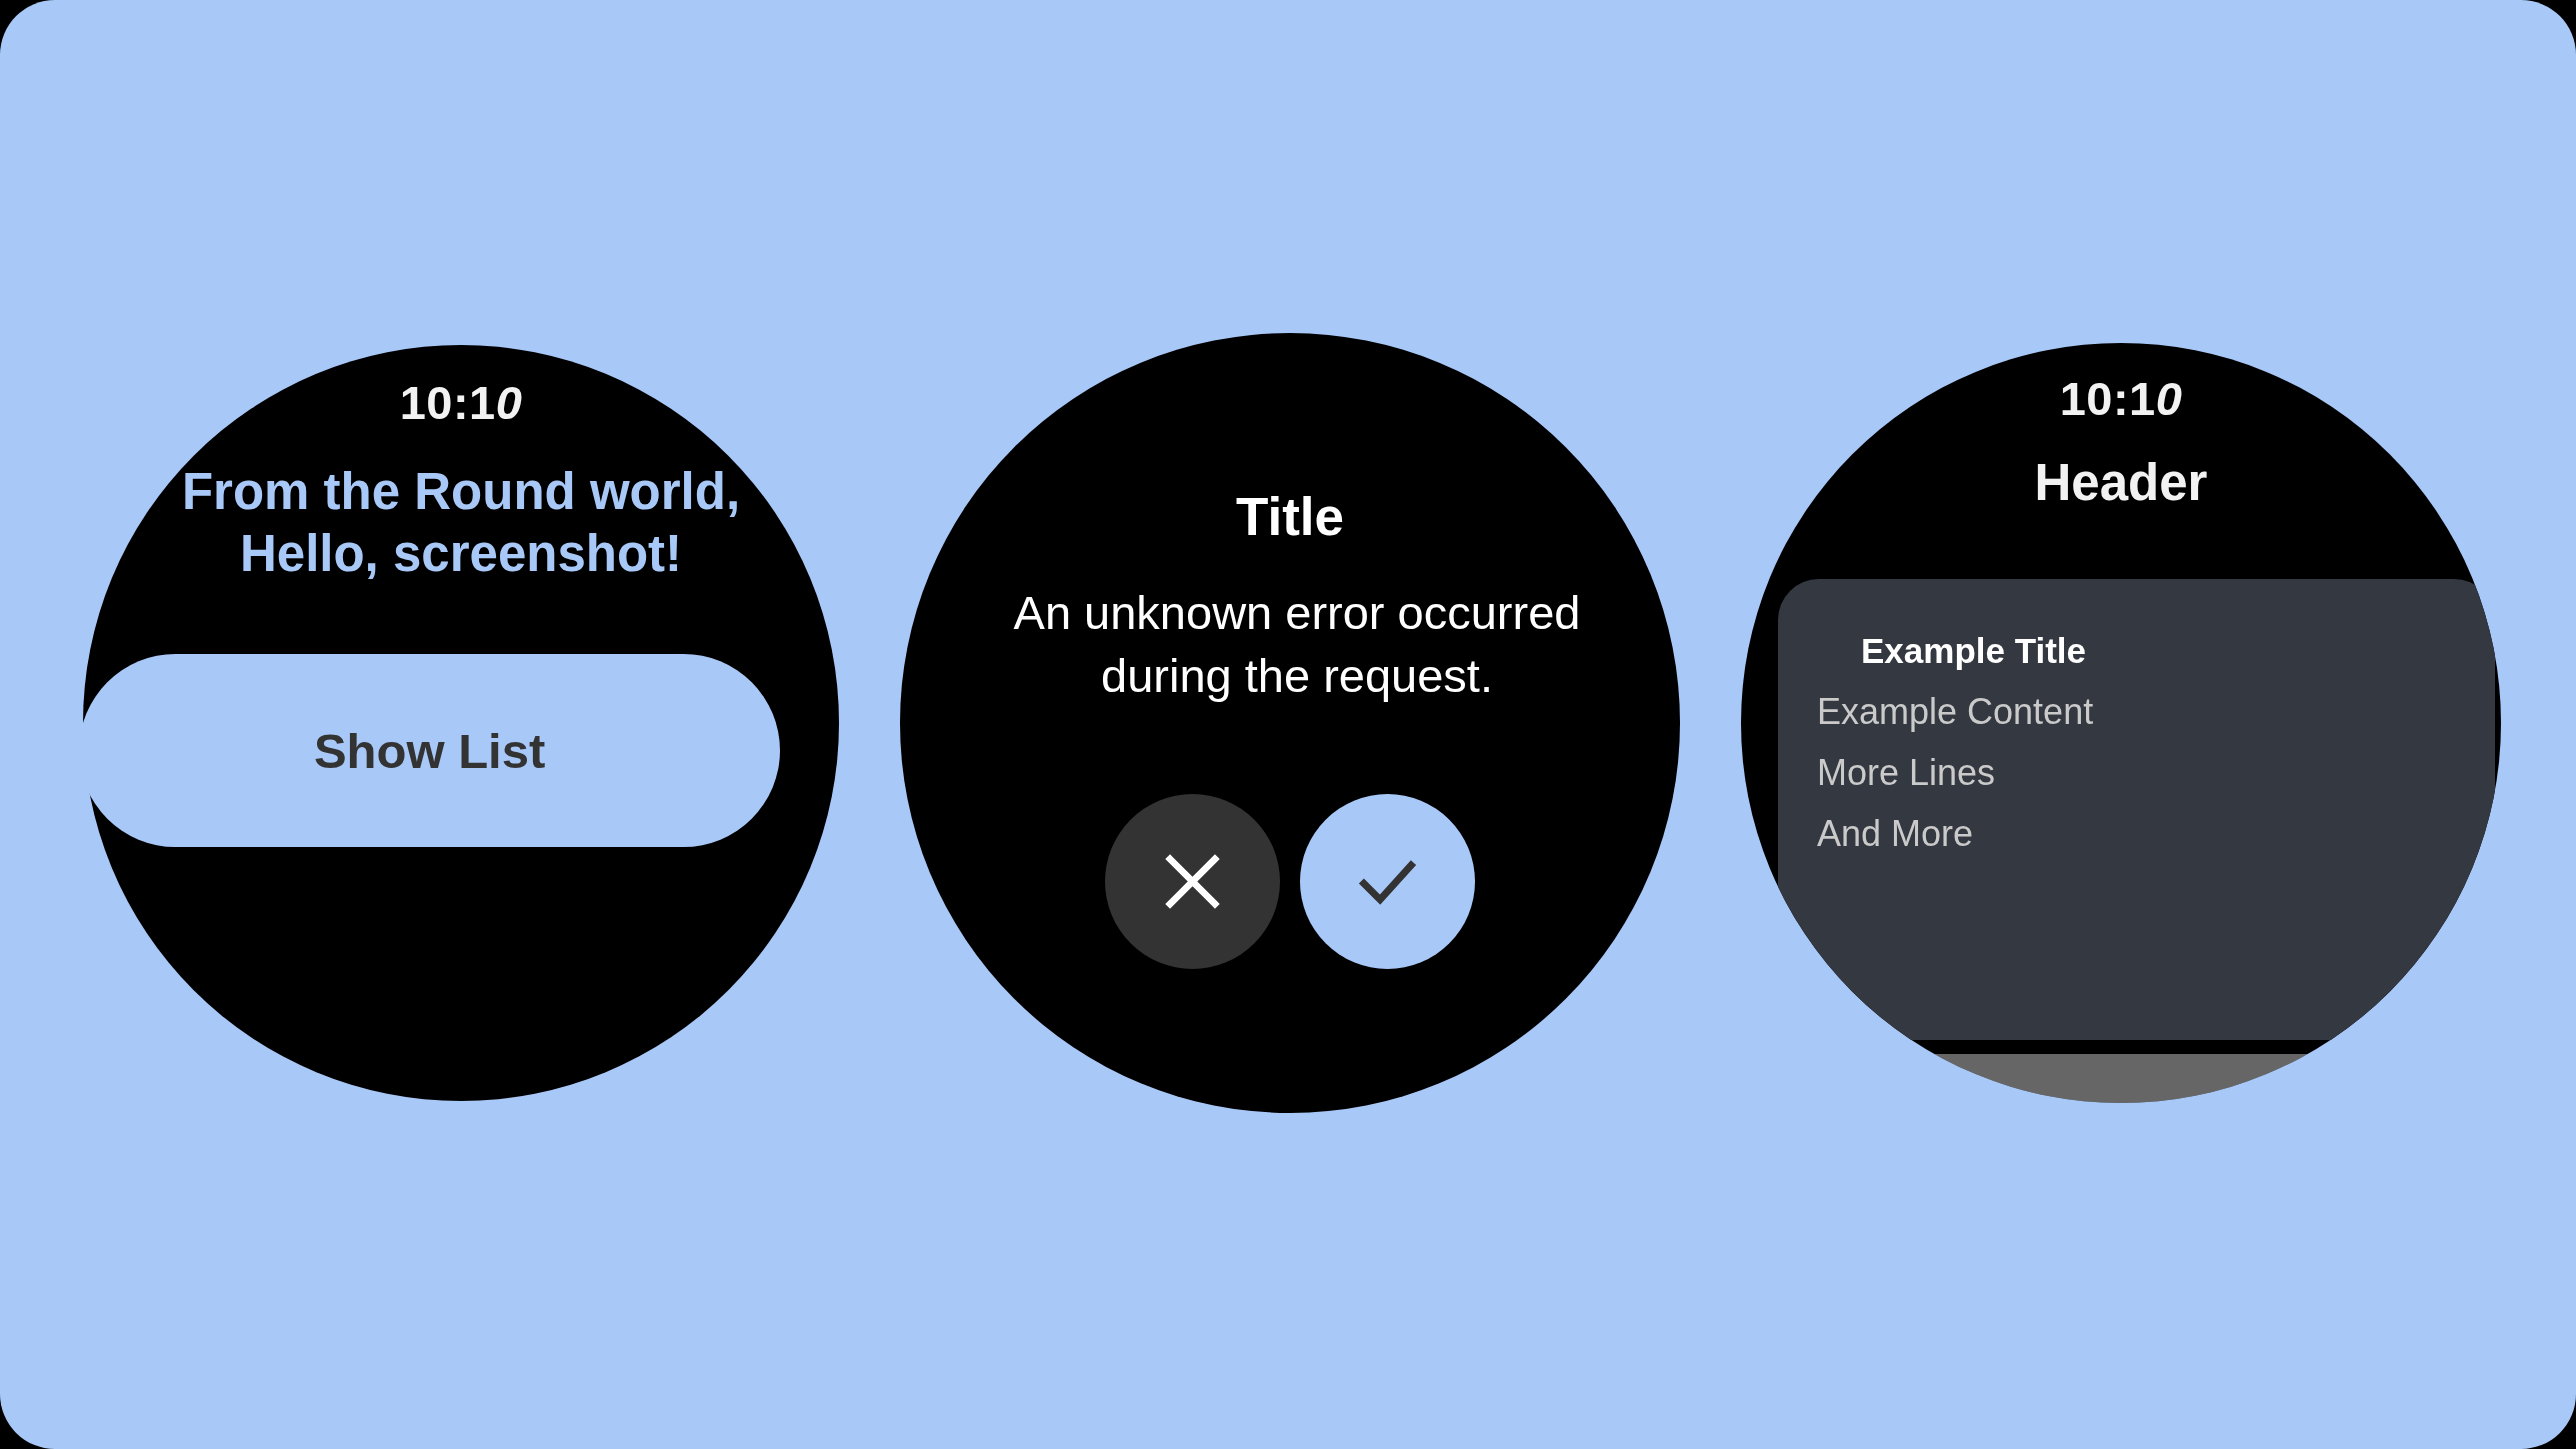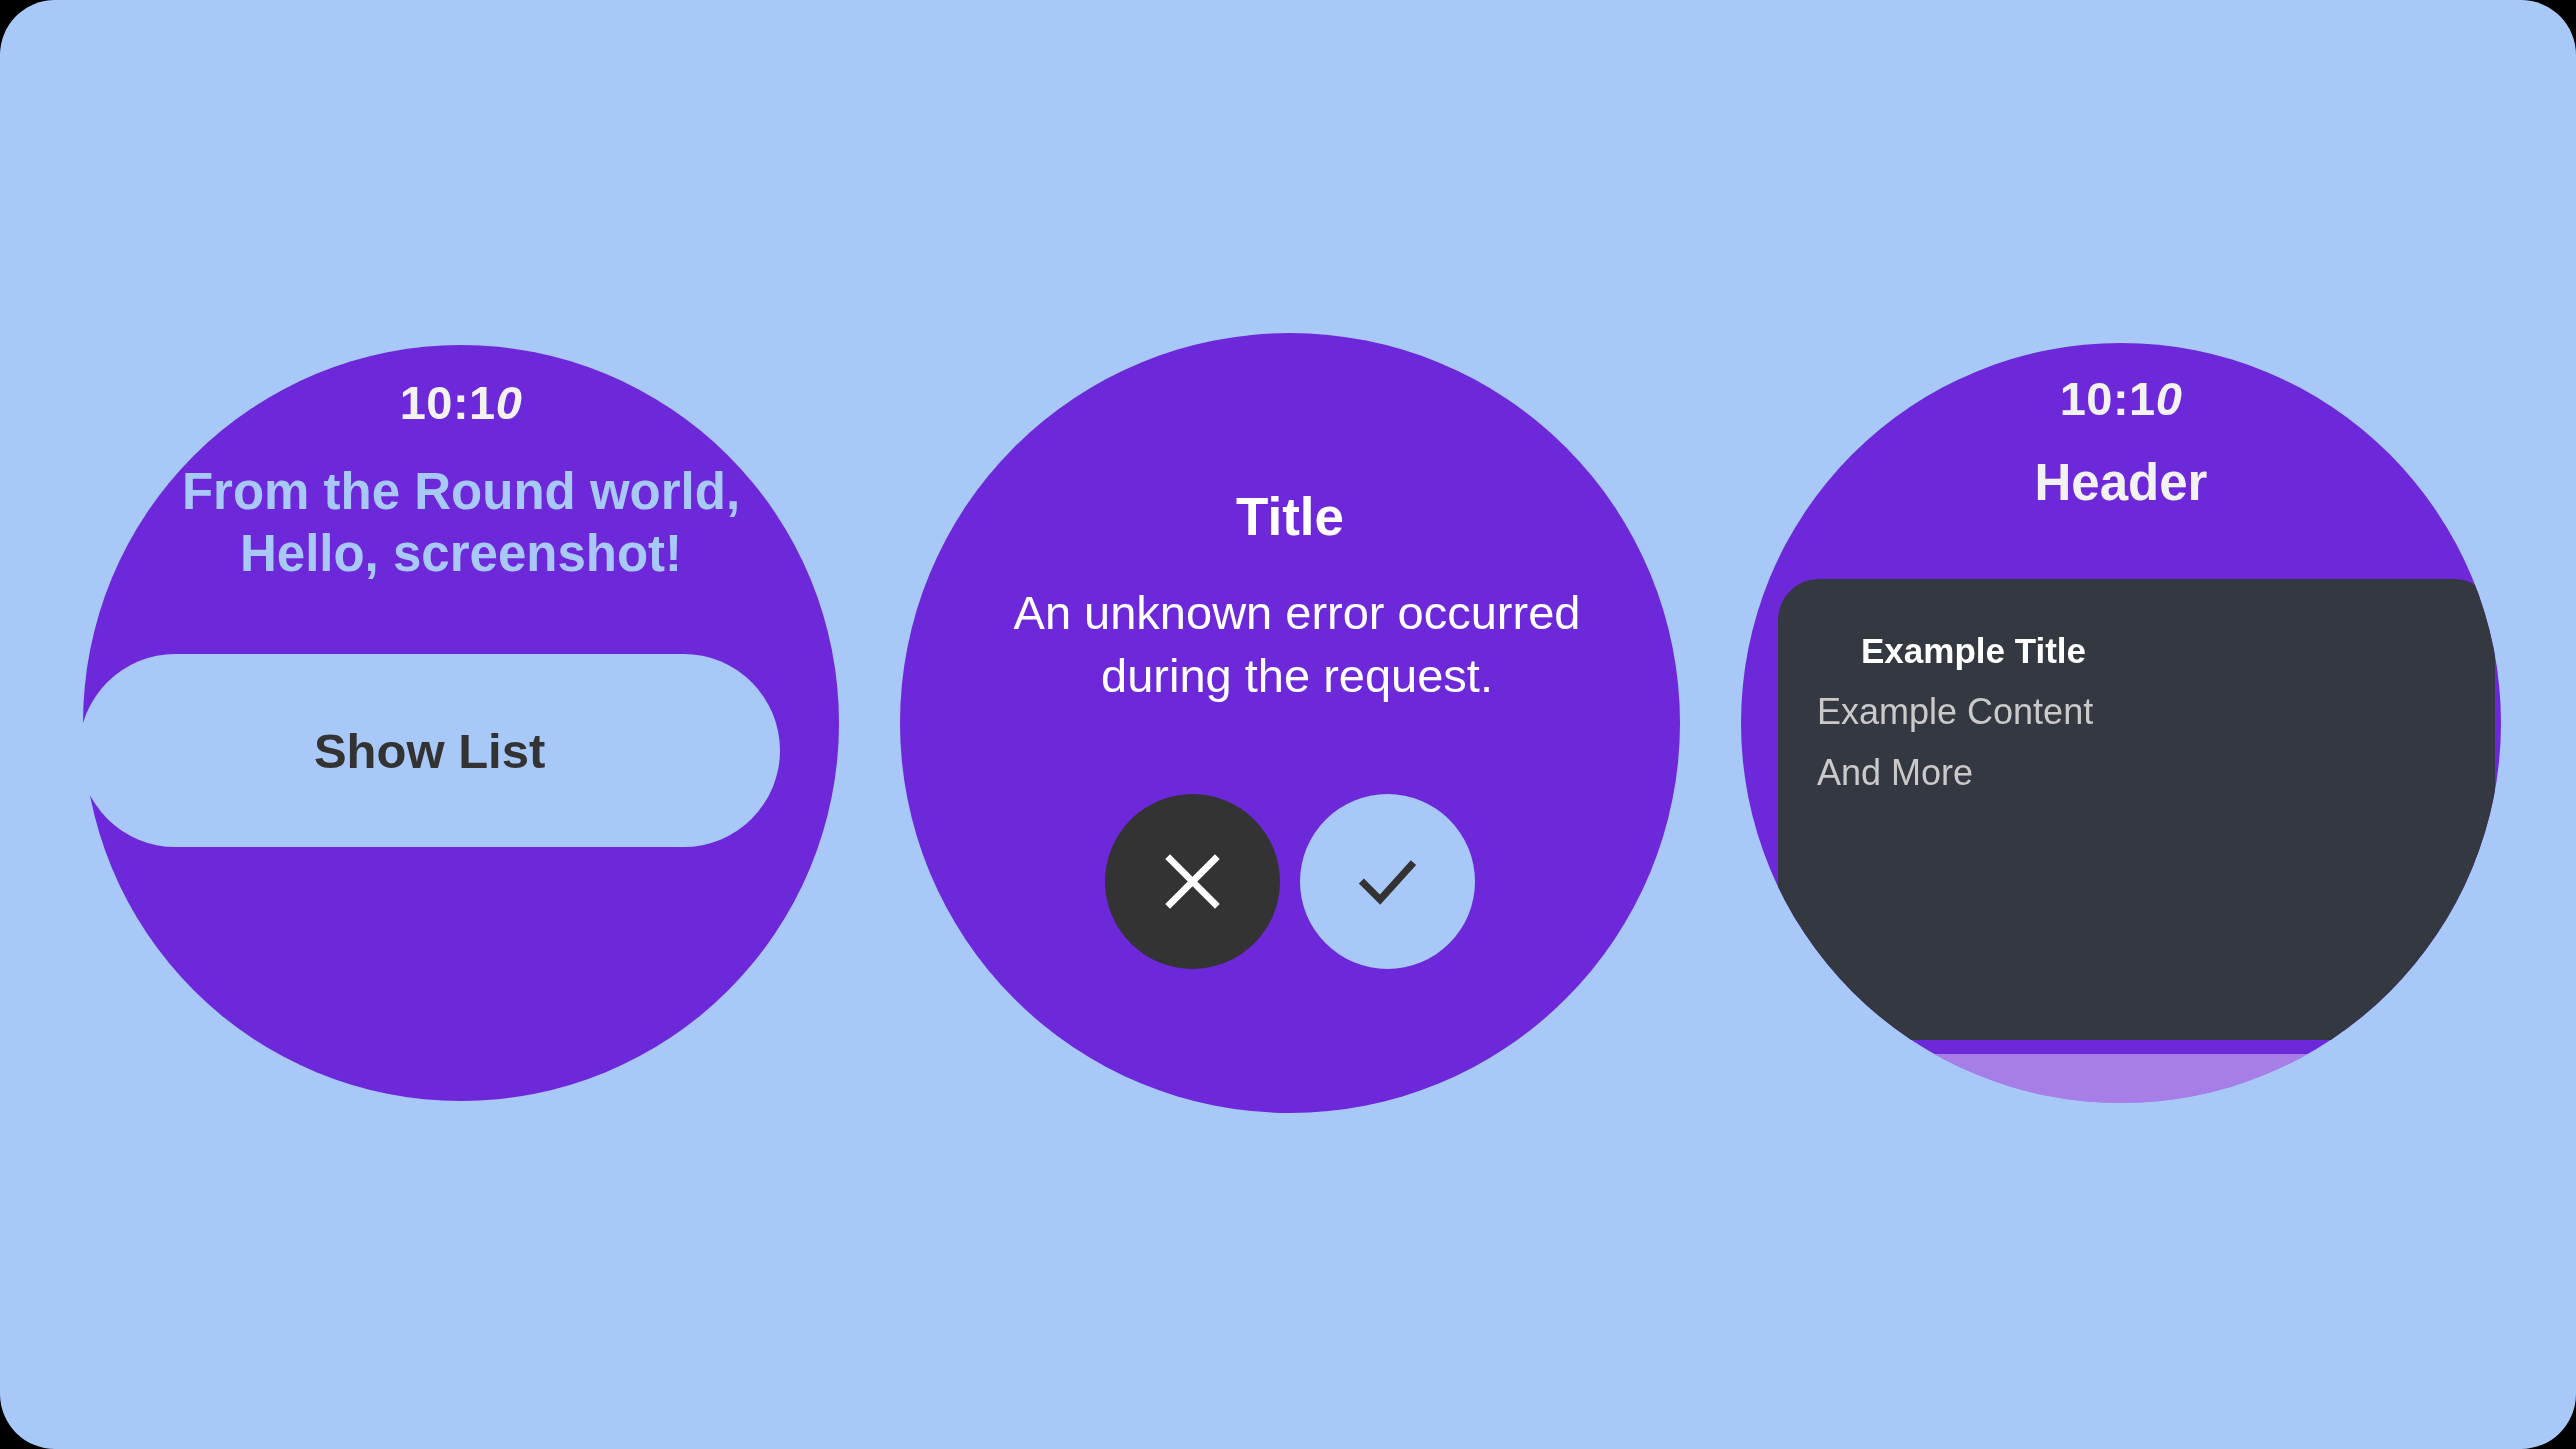--- a/index.html
+++ b/index.html
@@ -16,21 +16,21 @@
     width: 2576px; height: 1449px;
     background: #A8C8F8;
     border-radius: 55px;
     overflow: hidden;
   }
 
   
   .watch {
     position: absolute;
     border-radius: 50%;
-    background: #6d28d9;
+    background: #000000;
   }
   .watch-clip {
     position: absolute;
     inset: 0;
     border-radius: 50%;
     overflow: hidden;
   }
   .overflow-layer {
     position: absolute;
     inset: 0;
@@ -208,20 +208,21 @@
   <div class="watch" id="watch3">
     <div class="watch-clip">
 
       <div class="time"><span>10:1</span><span class="slant">0</span></div>
 
       <div id="w3-header">Header</div>
 
       <div id="w3-card">
         <div id="w3-card-title">Example Title</div>
         <div class="w3-card-line">Example Content</div>
+        <div class="w3-card-line">More Lines</div>
         <div class="w3-card-line">And More</div>
       </div>
 
       <div id="w3-bottom-sheen"></div>
 
     </div>
   </div>
 
 </div>
 

